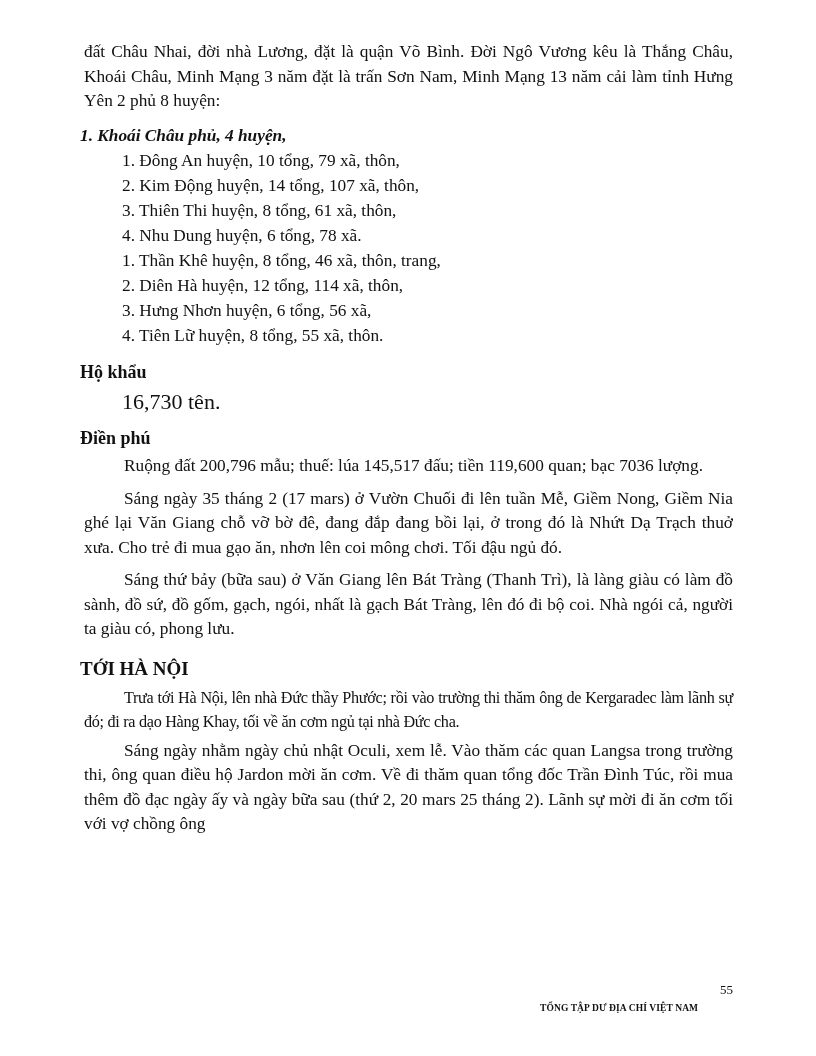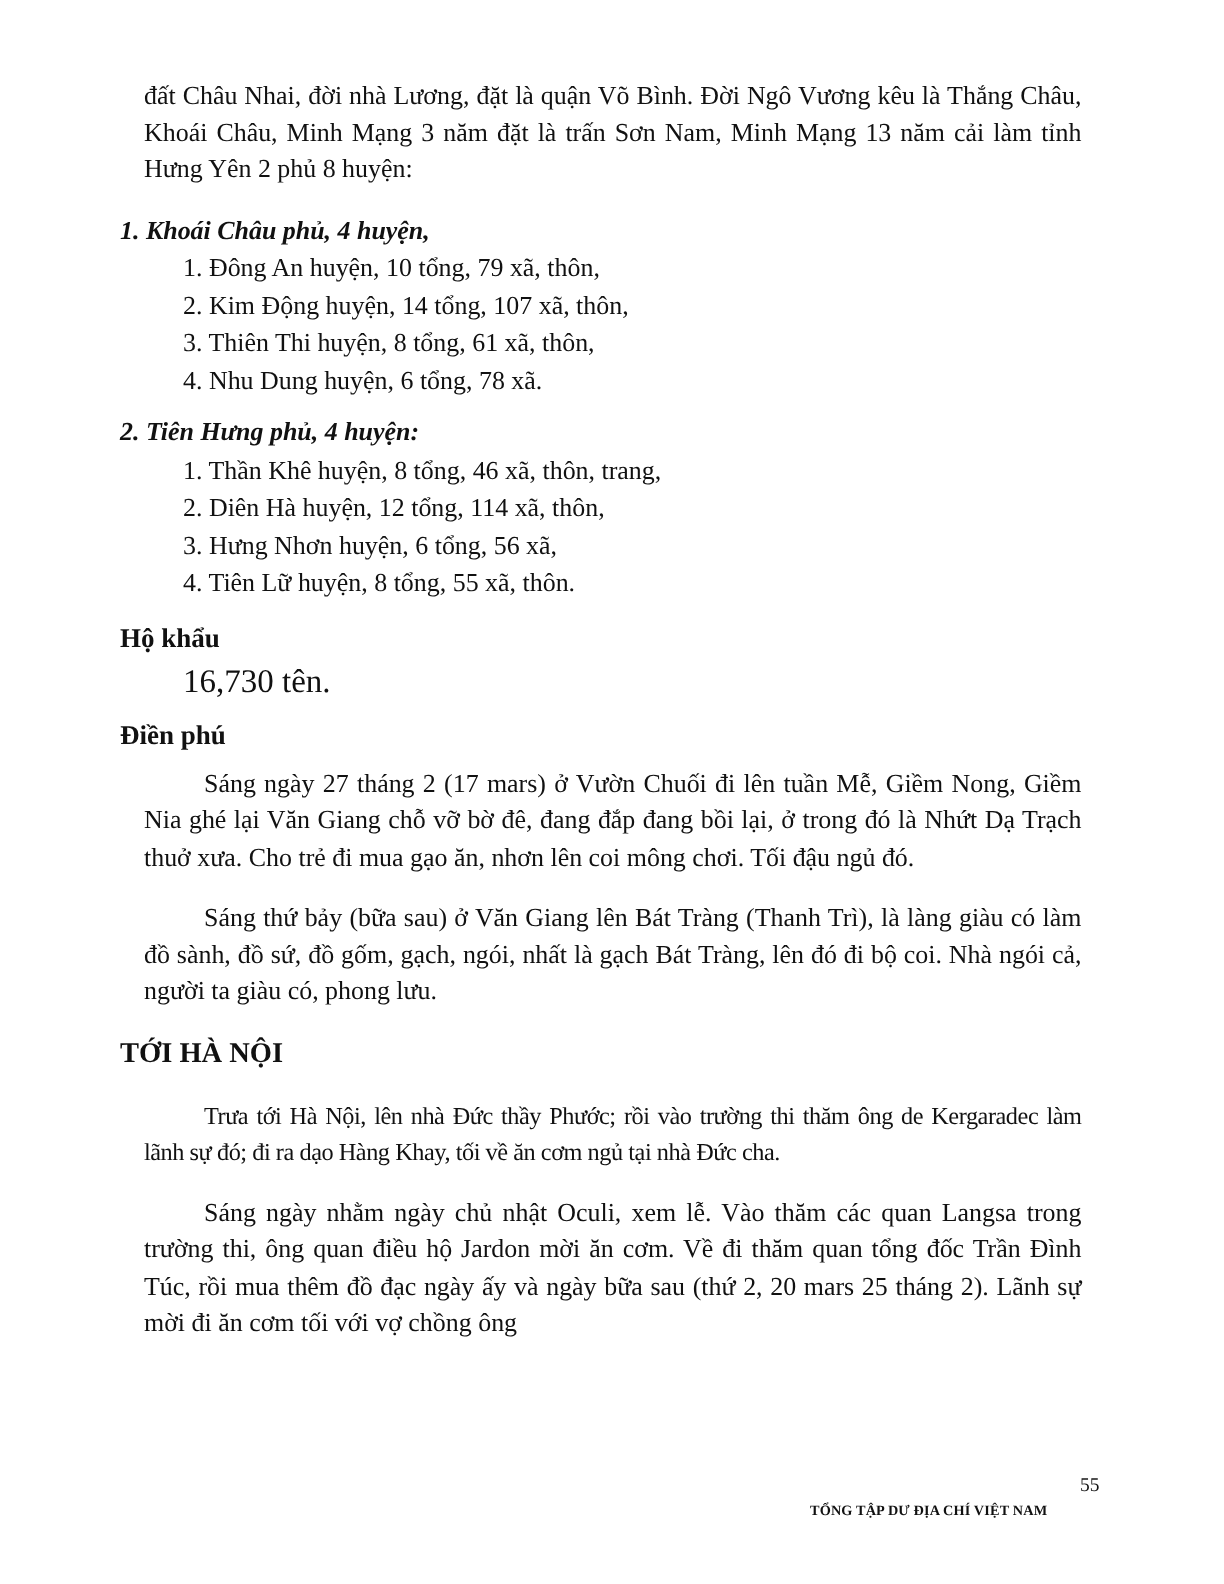--- a/index.html
+++ b/index.html
@@ -4,21 +4,21 @@
 <style>
   html, body { margin: 0; padding: 0; background: #ffffff; }
   body {
     width: 816px; height: 1056px; position: relative; overflow: hidden;
     font-family: "Liberation Serif", "DejaVu Serif", serif;
     color: #111111;
   }
   .page { position: absolute; left: 80px; top: 36px; width: 657px; }
   .p {
     font-size: 17.3px; line-height: 24.5px; text-align: justify;
-    margin: 16px; text-align-last: left;
+    margin: 4px; text-align-last: left;
   }
   .indent { text-indent: 40px; }
   .section-title {
     font-size: 17.3px; font-weight: bold; font-style: italic;
     line-height: 24.5px; margin: 10px 0 0 0;
   }
   .list { margin: 0; padding: 0; list-style: none; }
   .list li { font-size: 17.3px; line-height: 25px; padding-left: 42px; }
   .heading {
     font-size: 18px; font-weight: bold; line-height: 24.5px; margin: 12px 0 2px 0;
@@ -49,35 +49,35 @@
     <div class="section-title">1. Khoái Châu phủ, 4 huyện,</div>
     <ul class="list">
       <li>1. Đông An huyện, 10 tổng, 79 xã, thôn,</li>
       <li>2. Kim Động huyện, 14 tổng, 107 xã, thôn,</li>
       <li>3. Thiên Thi huyện, 8 tổng, 61 xã, thôn,</li>
       <li>4. Nhu Dung huyện, 6 tổng, 78 xã.</li>
     </ul>
   </div>
 
   <div>
-    <div class="section-title">2. Tiên Hưng phủ, 4 huyện:</div>
     <ul class="list">
       <li>1. Thần Khê huyện, 8 tổng, 46 xã, thôn, trang,</li>
       <li>2. Diên Hà huyện, 12 tổng, 114 xã, thôn,</li>
       <li>3. Hưng Nhơn huyện, 6 tổng, 56 xã,</li>
       <li>4. Tiên Lữ huyện, 8 tổng, 55 xã, thôn.</li>
     </ul>
   </div>
 
   <div class="heading">Hộ khẩu</div>
   <div class="value-line">16,730 tên.</div>
 
   <div class="heading">Điền phú</div>
+  <p class="p indent">Ruộng đất 200,796 mẫu; thuế: lúa 145,517 đấu; tiền 119,600 quan; bạc 7036 lượng.</p>
 
-  <p class="p indent p-gap">Sáng ngày 27 tháng 2 (17 mars) ở Vườn Chuối đi lên tuần Mễ, Giềm Nong, Giềm Nia ghé lại Văn Giang chỗ vỡ bờ đê, đang đắp đang bồi lại, ở trong đó là Nhứt Dạ Trạch thuở xưa. Cho trẻ đi mua gạo ăn, nhơn lên coi mông chơi. Tối đậu ngủ đó.</p>
+  <p class="p indent p-gap">Sáng ngày 35 tháng 2 (17 mars) ở Vườn Chuối đi lên tuần Mễ, Giềm Nong, Giềm Nia ghé lại Văn Giang chỗ vỡ bờ đê, đang đắp đang bồi lại, ở trong đó là Nhứt Dạ Trạch thuở xưa. Cho trẻ đi mua gạo ăn, nhơn lên coi mông chơi. Tối đậu ngủ đó.</p>
   <p class="p indent p-gap">Sáng thứ bảy (bữa sau) ở Văn Giang lên Bát Tràng (Thanh Trì), là làng giàu có làm đồ sành, đồ sứ, đồ gốm, gạch, ngói, nhất là gạch Bát Tràng, lên đó đi bộ coi. Nhà ngói cả, người ta giàu có, phong lưu.</p>
 
   <div class="big-heading">TỚI HÀ NỘI</div>
   <p class="p indent p-tight">Trưa tới Hà Nội, lên nhà Đức thầy Phước; rồi vào trường thi thăm ông de Kergaradec làm lãnh sự đó; đi ra dạo Hàng Khay, tối về ăn cơm ngủ tại nhà Đức cha.</p>
   <p class="p indent">Sáng ngày nhằm ngày chủ nhật Oculi, xem lễ. Vào thăm các quan Langsa trong trường thi, ông quan điều hộ Jardon mời ăn cơm. Về đi thăm quan tổng đốc Trần Đình Túc, rồi mua thêm đồ đạc ngày ấy và ngày bữa sau (thứ 2, 20 mars 25 tháng 2). Lãnh sự mời đi ăn cơm tối với vợ chồng ông</p>
 </div>
 
 <div class="footer-num">55</div>
 <div class="footer-title">TỔNG TẬP DƯ ĐỊA CHÍ VIỆT NAM</div>
 

